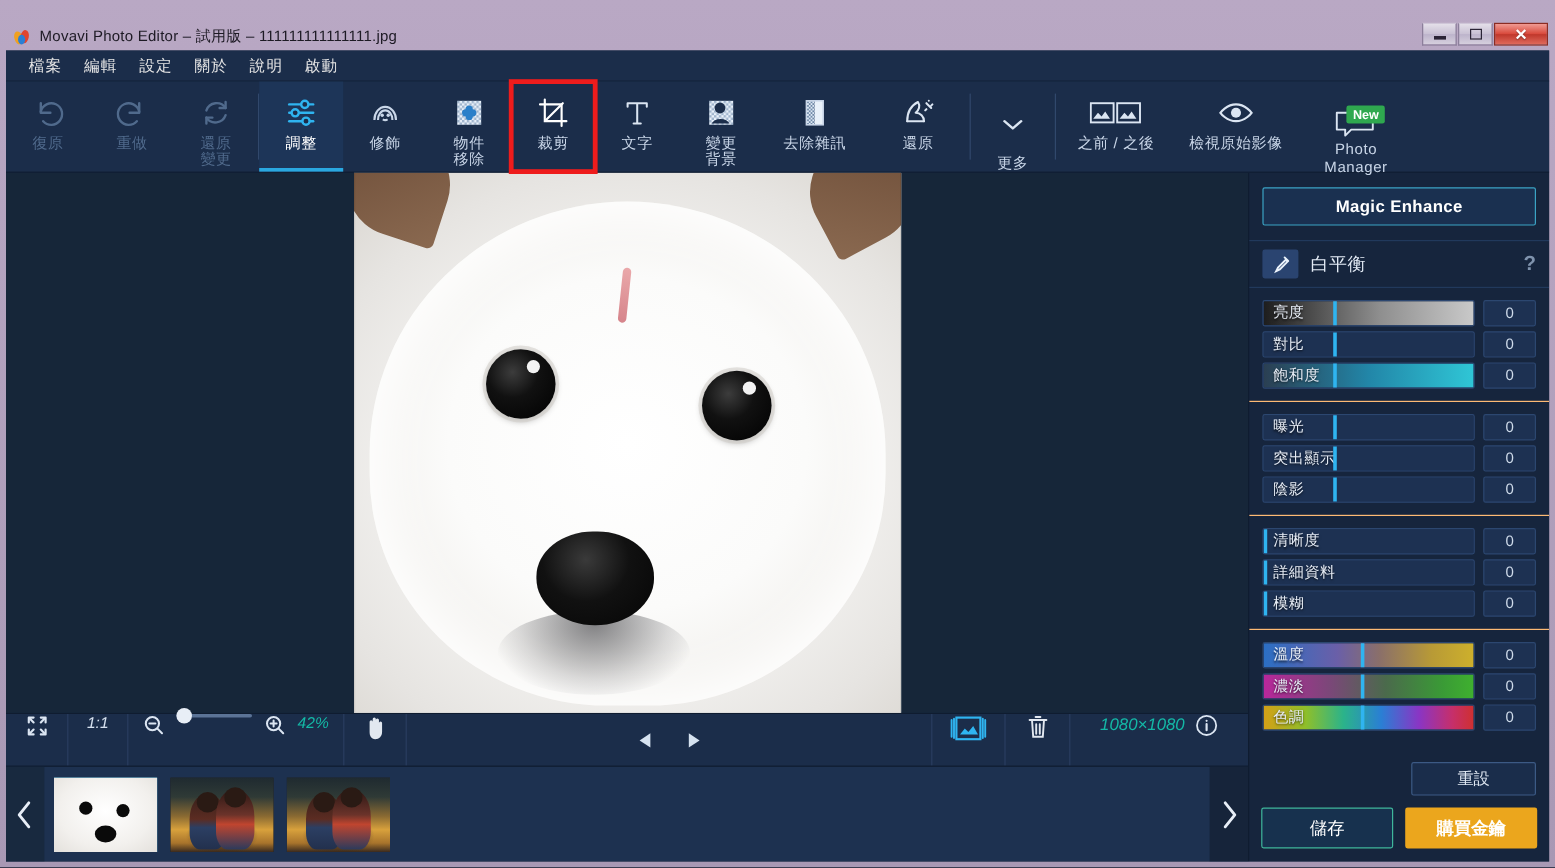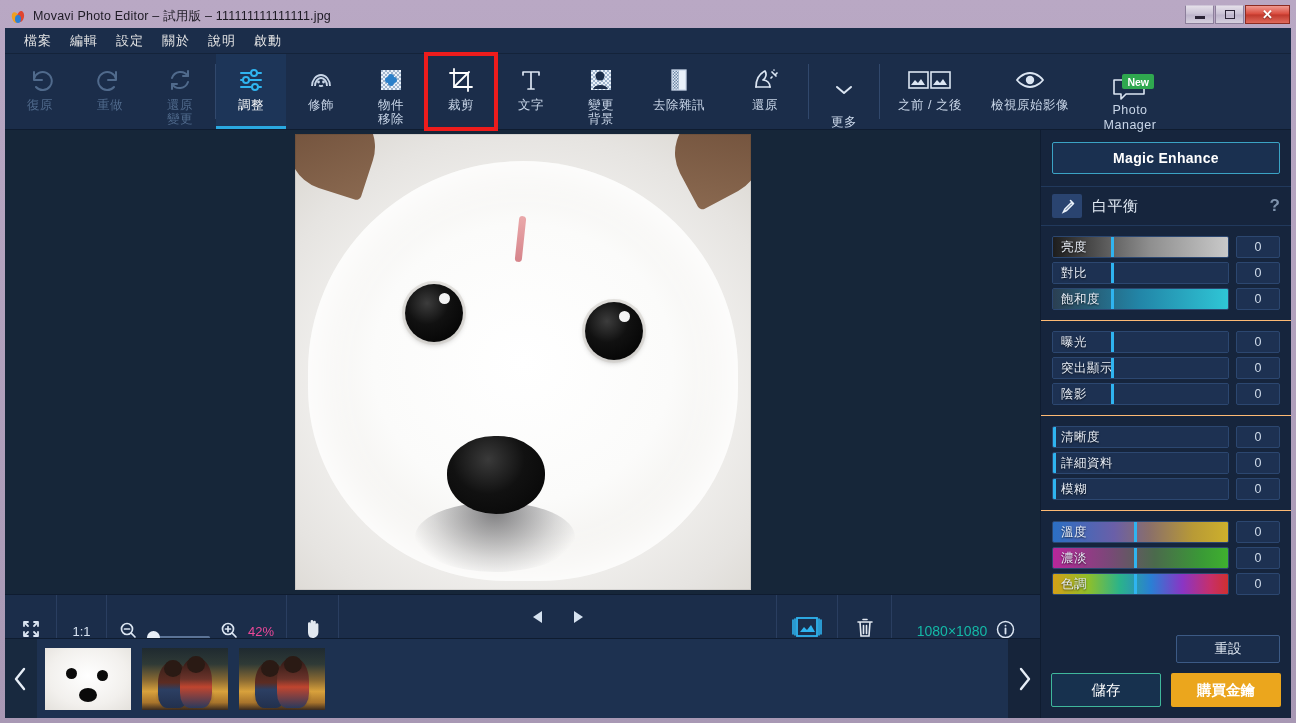--- a/index.html
+++ b/index.html
@@ -6,21 +6,21 @@
   html, body {
     width: 1296px; height: 723px;
     overflow: hidden;
     font-family: "Liberation Sans", "DejaVu Sans", sans-serif;
     background: #0c1524;
   }
   .window {
     position: relative;
     width: 1296px; height: 723px;
     background: linear-gradient(180deg,#b9a8c4 0%, #a898b4 100%);
-    padding: 5px 5px 5px 5px;
+    padding: 19px 5px 5px 5px;
     display: flex; flex-direction: column;
   }
   
   .titlebar {
     height: 23px; flex: 0 0 23px;
     display: flex; align-items: center;
     position: relative;
     padding-left: 6px;
     background: transparent;
   }
@@ -149,21 +149,21 @@
             border-radius:50%; }
   .mark { position:absolute; left:222px; top:82px; width:7px; height:46px;
           background: linear-gradient(180deg,#e79a9c,#cf6f77); border-radius:4px; transform:rotate(6deg); opacity:.85; }
   .photo-border { position:absolute; inset:0; border:1px solid rgba(0,0,0,.08); }
   
   .ctrlbar {
     height: 44px; flex: 0 0 44px;
     background: #1b2d4a; border-top:1px solid #0f1c30;
     display:flex; align-items:center; color:#d5e0ee; font-size:13px;
   }
-  .cb-cell { height:44px; display:flex; align-items:flex-end; justify-content:center; padding:0 12px; border-right:1px solid #2a3e60; }
+  .cb-cell { height:44px; display:flex; align-items:flex-start; justify-content:center; padding:0 12px; border-right:1px solid #2a3e60;font-style:italic; }
   .cb-cell.nb { border-right:none; }
   .cb-flex { flex:1 1 auto; display:flex; align-items:center; justify-content:center; }
   .zoom-track { width:88px; height:3px; background:#5b7396; border-radius:2px; position:relative; margin:0 8px; }
   .zoom-knob { position:absolute; left:0px; top:-5px; width:13px;height:13px;border-radius:50%; background:#e8eef6; }
   .icon-btn { cursor:default; display:flex; align-items:center; justify-content:center; }
   
   .filmstrip {
     height: 80px; flex:0 0 80px; background:#1d3150;
     display:flex; align-items:center; position:relative;
     border-top:1px solid #0f1c30;
@@ -536,21 +536,21 @@
             </span>
             <div class="zoom-track">
                 <div class="zoom-knob"></div>
               </div>
             <span class="icon-btn">
               <svg width="18" height="18" viewBox="0 0 18 18" fill="none" stroke="#dbe5f2" stroke-width="1.7" stroke-linecap="round">
                   <circle cx="8" cy="8" r="5.5"></circle>
                   <path d="M12.2 12.2L16 16M5.5 8h5M8 5.5v5"></path>
                 </svg>
             </span>
-            <span style="margin-left:8px;color:#ec4899;">42%</span>
+            <span style="margin-left:8px;color:#14b8a6;">42%</span>
           </div>
           <div class="cb-cell" style="width:52px;">
             <span>
               <svg width="20" height="22" viewBox="0 0 20 22" fill="#e2e8f0">
                 <path d="M5 13V6.5a1.3 1.3 0 0 1 2.6 0V11V4.2a1.3 1.3 0 0 1 2.6 0V11V5a1.3 1.3 0 0 1 2.6 0v6V7.5a1.3 1.3 0 0 1 2.6 0V15c0 3.5-2.4 6-5.7 6C6.3 21 5 18 5 15z"></path>
               </svg>
             </span>
           </div>
           <div class="cb-flex">
             <span class="icon-btn" style="margin-right:22px;">

